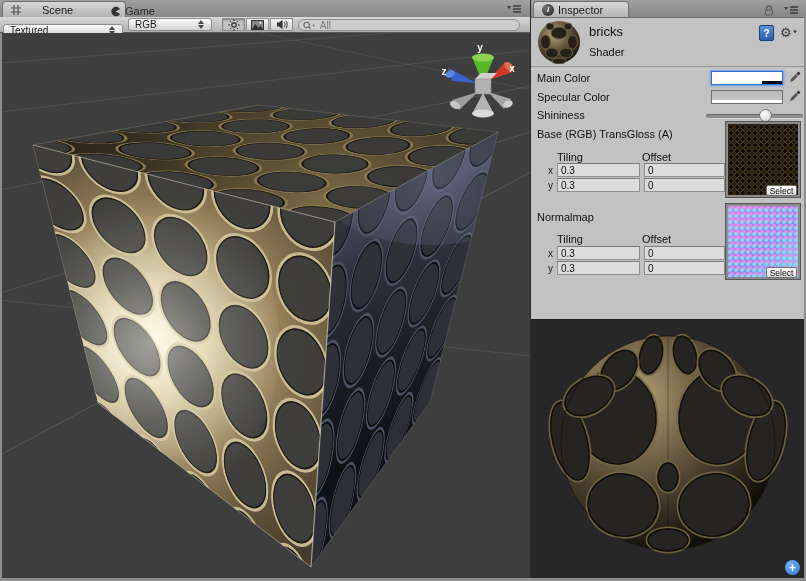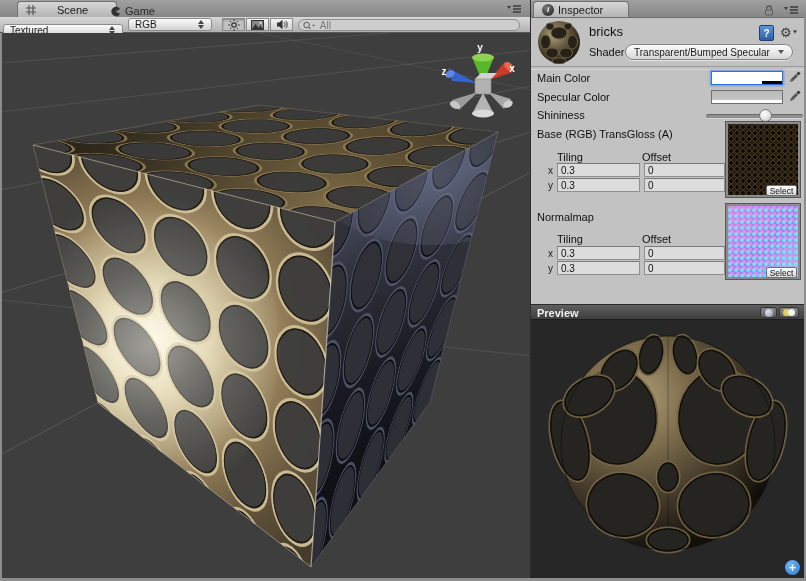--- a/index.html
+++ b/index.html
@@ -90,21 +90,21 @@
     background:linear-gradient(#5f94da,#2c5fa8);border:1px solid #1d3f73;color:#fff;font-size:10px;font-weight:bold;
     display:flex;align-items:center;justify-content:center;box-sizing:border-box;cursor:pointer;}
   .gearbtn{position:absolute;left:249px;top:25px;width:20px;height:16px;color:#3a3a3a;font-size:13px;line-height:16px;cursor:pointer;}
   .gearbtn .downarrow{border-top-color:#3a3a3a;transform:scale(.7);vertical-align:3px;}
 </style>
 </head>
 <body>
 
 <div id="scene-pane">
   <div class="tabbar">
-    <div class="tab" style="left:17px;width:100px;gap:21px;">
+    <div class="tab" style="left:2px;width:124px;gap:21px;">
       <svg width="10" height="10" viewBox="0 0 10 10">
         <path d="M3 0v10M7 0v10M0 3h10M0 7h10" stroke="#555" stroke-width="1.2" fill="none"></path>
       </svg>
       <span>Scene</span>
     </div>
     <div class="tab-ghost" style="left:110px;align-items:flex-end;">
       <svg width="11" height="11" viewBox="0 0 12 12">
         <path d="M11 3.2 A5.2 5.2 0 1 0 11 8.8 L6 6 Z" fill="#333"></path>
       </svg>
       <span>Game</span>
@@ -440,24 +440,20 @@
       <ellipse cx="35.5" cy="22" rx="5" ry="7"></ellipse>
         <ellipse cx="15" cy="33" rx="6.5" ry="5"></ellipse>
       <ellipse cx="29" cy="33" rx="6.5" ry="5"></ellipse>
         <ellipse cx="13" cy="6.5" rx="4" ry="3.5"></ellipse>
       <ellipse cx="31" cy="6.5" rx="4" ry="3.5"></ellipse>
         <ellipse cx="22" cy="41" rx="7" ry="3"></ellipse>
     </g>
   </svg>
   <div id="insp-header-name">bricks</div>
   <div class="lbl" style="left:58px;top:46px;">Shader</div>
-  <div id="shader-dd">
-    <span class="ddlabel">Transparent/Bumped Specular</span>
-    <span class="downarrow"></span>
-  </div>
   <div class="helpbook">?</div>
   <div class="gearbtn">⚙<span class="downarrow"></span></div>
   <div class="hdiv" style="top:66px;"></div>
 
   <div class="lbl" style="left:6px;top:72px;">Main Color</div>
   <div class="swatch focus" style="top:71px;">
     <div class="alpha">
         <i style="width:72%;"></i>
       </div>
   </div>
@@ -498,30 +494,20 @@
   <div class="selectbtn" style="top:267px;">Select</div>
   <div class="lbl" style="left:26px;top:233px;">Tiling</div>
   <div class="lbl" style="left:111px;top:233px;">Offset</div>
   <div class="lbl small" style="left:17px;top:248px;">x</div>
   <input class="fld" style="left: 26px; top: 246px; width: 83px;" readonly="" value="0.3">
   <input class="fld" style="left: 113px; top: 246px; width: 81px;" readonly="" value="0">
   <div class="lbl small" style="left:17px;top:263px;">y</div>
   <input class="fld" style="left: 26px; top: 261px; width: 83px;" readonly="" value="0.3">
   <input class="fld" style="left: 113px; top: 261px; width: 81px;" readonly="" value="0">
 
-  <div id="preview-bar">
-    <div class="ptitle">Preview</div>
-    <div class="pv-btn" style="left:229px;width:17px;">
-      <span style="width:8px;height:8px;border-radius:50%;background:radial-gradient(circle at 35% 30%,#dfe6f2,#8a93a8);"></span>
-    </div>
-    <div class="pv-btn" style="left:248px;width:20px;">
-      <span style="width:7px;height:7px;border-radius:50%;background:#e8cf5a;margin-right:-3px;"></span>
-      <span style="width:7px;height:7px;border-radius:50%;background:#f2f2f2;"></span>
-    </div>
-  </div>
   <div id="preview-area">
     <svg id="preview-svg" width="275" height="262" viewBox="531 319 275 262">
         <defs>
           <radialGradient id="ballG" gradientUnits="userSpaceOnUse" cx="635" cy="398" r="155.15">
             <stop offset="0" stop-color="#b3a178" stop-opacity="1"></stop>
             <stop offset="0.35" stop-color="#7a6a4a" stop-opacity="1"></stop>
             <stop offset="0.65" stop-color="#463c2c" stop-opacity="1"></stop>
             <stop offset="0.88" stop-color="#231e16" stop-opacity="1"></stop>
             <stop offset="1" stop-color="#120f0b" stop-opacity="1"></stop>
           </radialGradient>

